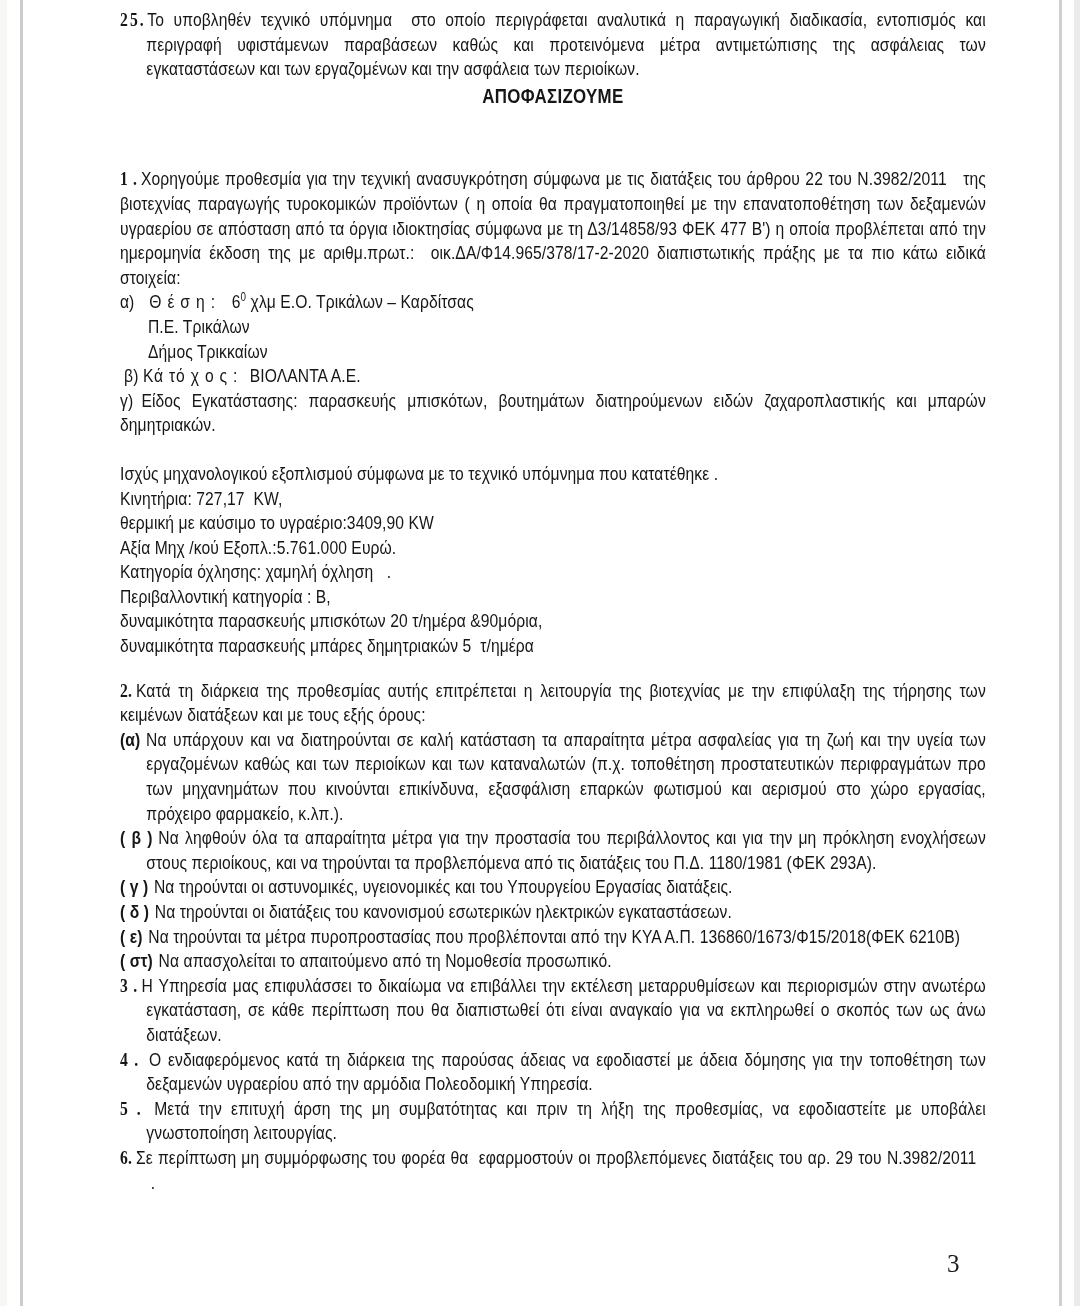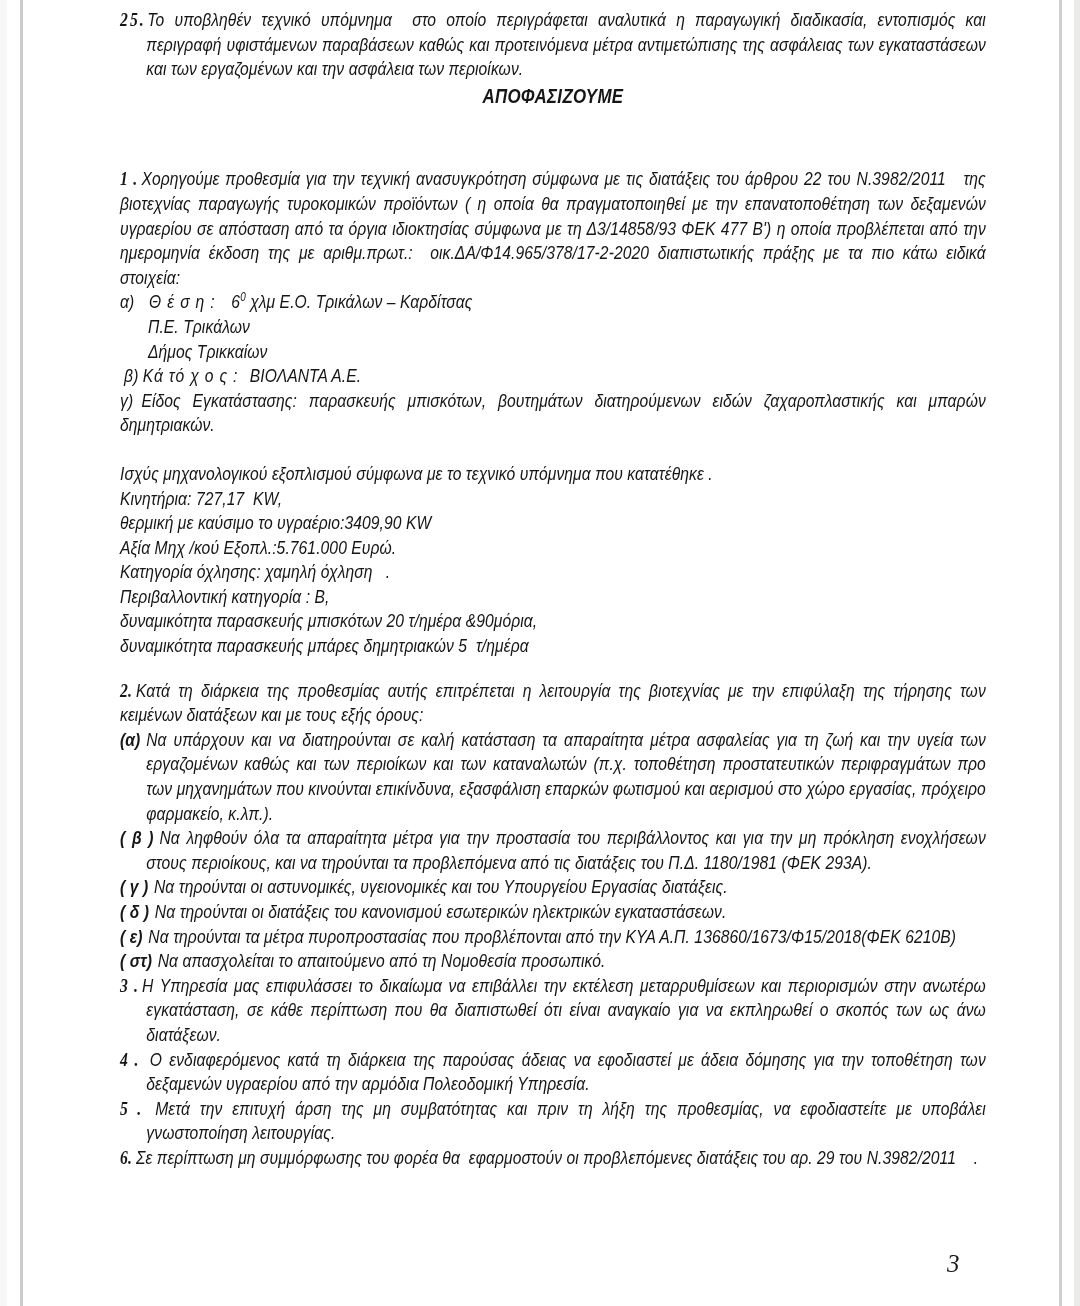--- a/index.html
+++ b/index.html
@@ -6,21 +6,20 @@
   html, body { margin: 0; padding: 0; background: #ffffff; }
 
   .page {
     position: relative;
     width: 1080px;
     height: 1306px;
     background: #ffffff;
     overflow: hidden;
     font-family: "Liberation Sans", sans-serif;
     color: #161616;
-    font-style: italic;
   }
 
   
   .scan-strip-left  { position:absolute; left:0;    top:0; width:7px;  height:100%; background:#f7f7f5; }
   .scan-rule-left   { position:absolute; left:20px;  top:0; width:3px;  height:100%; background:#cccccb; }
   .scan-rule-right  { position:absolute; left:1059px;top:0; width:3px;  height:100%; background:#cfcfce; }
   .scan-strip-right { position:absolute; left:1074px;top:0; width:6px;  height:100%; background:#ebebe9; }
 
   
   .content {

